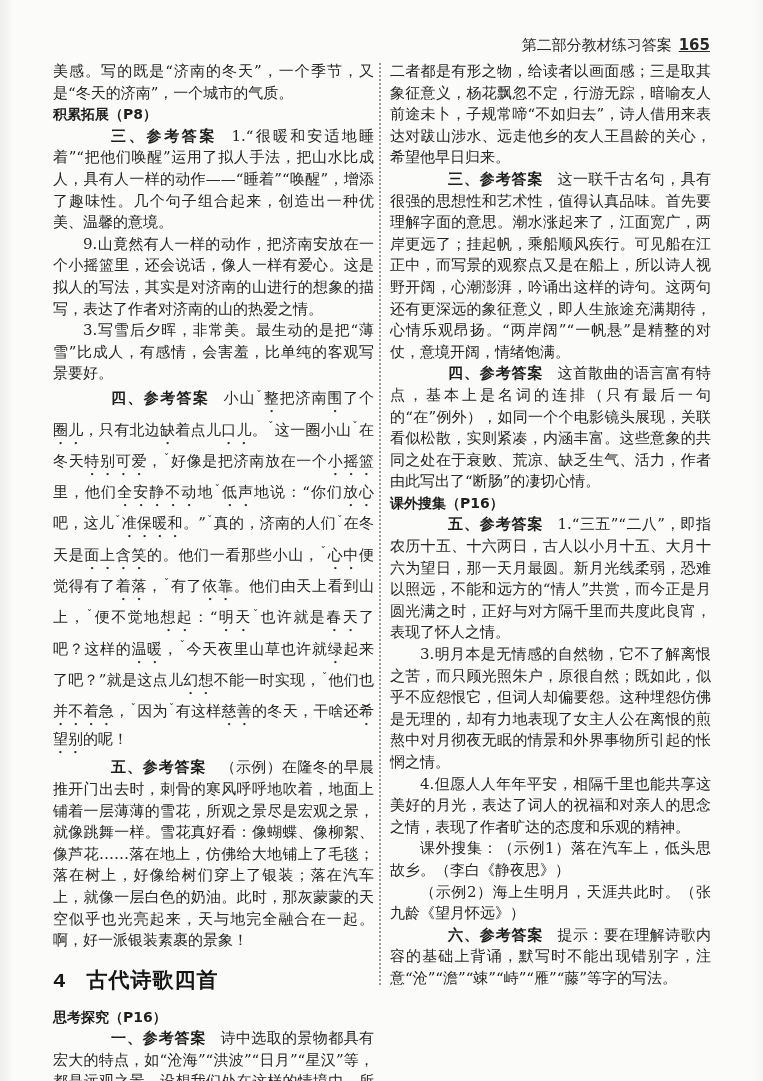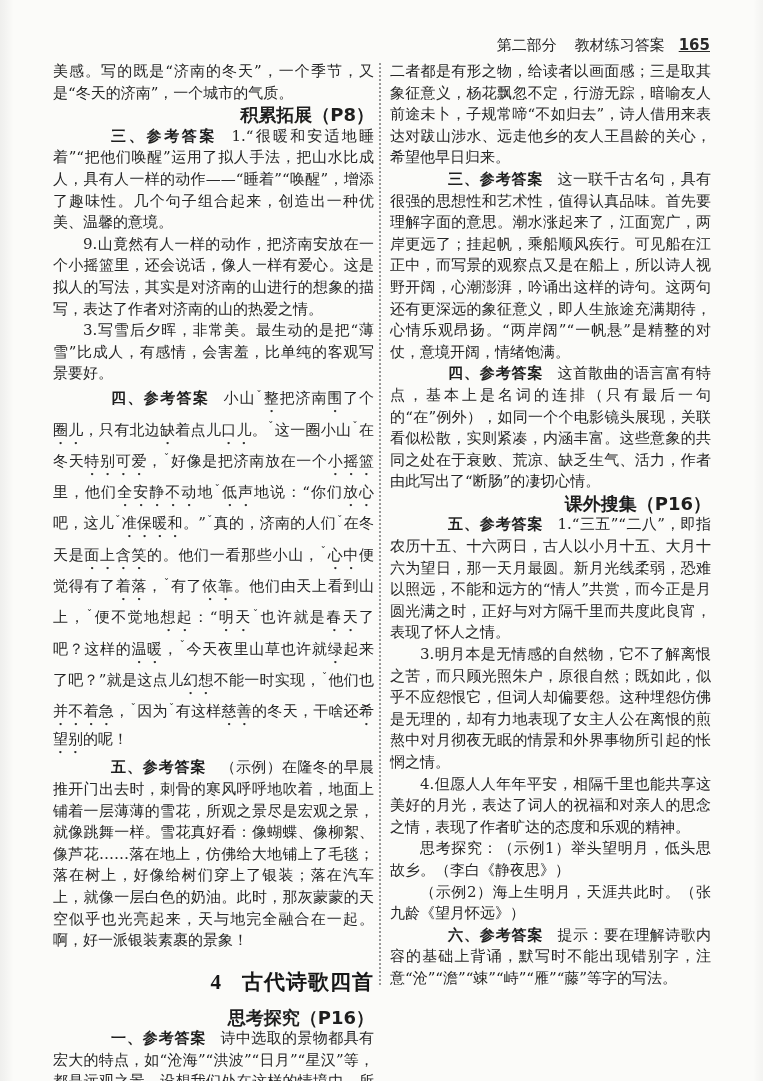--- a/index.html
+++ b/index.html
@@ -13,47 +13,47 @@
   body::before{
     content:"";position:absolute;inset:0;pointer-events:none;
     background:linear-gradient(90deg, rgba(0,0,0,0.05) 0, rgba(0,0,0,0) 14px),
                linear-gradient(270deg, rgba(0,0,0,0.03) 0, rgba(0,0,0,0) 10px);
   }
   .page-header{
     position:absolute;top:36px;right:53px;
     font-size:15px;color:#2a2a2a;white-space:nowrap;
     font-family:"DejaVu Serif", serif;
   }
-  .page-header .part{margin-right:18px;}
-  .page-header .section{margin-right:14px;}
+  .page-header .part{}
+  .page-header .section{margin-right:7px;}
   .page-header .pageno{font-family:"DejaVu Sans", sans-serif;font-weight:600;text-decoration:underline;}
   .column{
     position:absolute;top:61px;width:321px;
     font-size:15px;line-height:21.6px;
     text-align:justify;
   }
   .col-left{left:53px;}
   .col-right{left:390px;}
   .divider{
     position:absolute;left:379px;top:63px;height:922px;width:0;
     border-left:2px dotted #979797;
   }
   p{margin:0;padding:0;}
   .indent{text-indent:2em;}
   .ans-label{
     font-family:"DejaVu Sans", sans-serif;font-weight:700;color:#1e1e1e;
     margin-right:0.95em;letter-spacing:0.5px;margin-left:28px;
   }
   .sec-head{
     font-family:"DejaVu Sans", sans-serif;font-weight:700;color:#1e1e1e;
-    font-size:18px;line-height:21.6px;text-align:right;
+    font-size:14px;line-height:21.6px;text-align:left;
   }
   .lesson-title{
-    margin:17px 0 12px 0;text-align:right;
-    font-family:Liberation Serif, serif;font-weight:700;
+    margin:17px 0 12px 0;text-align:left;
+    font-family:Liberation Mono, monospace;font-weight:700;
     font-size:21px;line-height:26px;color:#161616;letter-spacing:1px;
   }
   .lesson-title .num{margin-right:20px;}
   .stress{
     font-style:normal;
     -webkit-text-emphasis:filled dot #2b2b2b;
     -webkit-text-emphasis-position:under right;
     text-emphasis:filled dot #2b2b2b;
     text-emphasis-position:under right;
   }
@@ -86,16 +86,16 @@
 </div>
 
 <div class="column col-right">
   <p class="para"><span>二者都是有形之物，给读者以画面感；三是取其象征意义，杨花飘忽不定，行游无踪，暗喻友人前途未卜，子规常啼“不如归去”，诗人借用来表达对跋山涉水、远走他乡的友人王昌龄的关心，希望他早日归来。</span></p>
   <p class="indent"><span class="ans-label">三、参考答案</span><span>这一联千古名句，具有很强的思想性和艺术性，值得认真品味。首先要理解字面的意思。潮水涨起来了，江面宽广，两岸更远了；挂起帆，乘船顺风疾行。可见船在江正中，而写景的观察点又是在船上，所以诗人视野开阔，心潮澎湃，吟诵出这样的诗句。这两句还有更深远的象征意义，即人生旅途充满期待，心情乐观昂扬。“两岸阔”“一帆悬”是精整的对仗，意境开阔，情绪饱满。</span></p>
   <p class="indent"><span class="ans-label">四、参考答案</span><span>这首散曲的语言富有特点，基本上是名词的连排（只有最后一句的“在”例外），如同一个个电影镜头展现，关联看似松散，实则紧凑，内涵丰富。这些意象的共同之处在于衰败、荒凉、缺乏生气、活力，作者由此写出了“断肠”的凄切心情。</span></p>
   <p class="sec-head"><span>课外搜集（P16）</span></p>
   <p class="indent"><span class="ans-label">五、参考答案</span><span>1.“三五”“二八”，即指农历十五、十六两日，古人以小月十五、大月十六为望日，那一天月最圆。新月光线柔弱，恐难以照远，不能和远方的“情人”共赏，而今正是月圆光满之时，正好与对方隔千里而共度此良宵，表现了怀人之情。</span></p>
   <p class="indent"><span>3.明月本是无情感的自然物，它不了解离恨之苦，而只顾光照朱户，原很自然；既如此，似乎不应怨恨它，但词人却偏要怨。这种埋怨仿佛是无理的，却有力地表现了女主人公在离恨的煎熬中对月彻夜无眠的情景和外界事物所引起的怅惘之情。</span></p>
   <p class="indent"><span>4.但愿人人年年平安，相隔千里也能共享这美好的月光，表达了词人的祝福和对亲人的思念之情，表现了作者旷达的态度和乐观的精神。</span></p>
-  <p class="indent"><span>思考探究：（示例1）举头望明月，低头思故乡。（李白《静夜思》）</span></p>
+  <p class="indent"><span>课外搜集：（示例1）落在汽车上，低头思故乡。（李白《静夜思》）</span></p>
   <p class="indent"><span>（示例2）海上生明月，天涯共此时。（张九龄《望月怀远》）</span></p>
   <p class="indent"><span class="ans-label">六、参考答案</span><span>提示：要在理解诗歌内容的基础上背诵，默写时不能出现错别字，注意“沧”“澹”“竦”“峙”“雁”“藤”等字的写法。</span></p>
 </div>
 
 </body></html>

